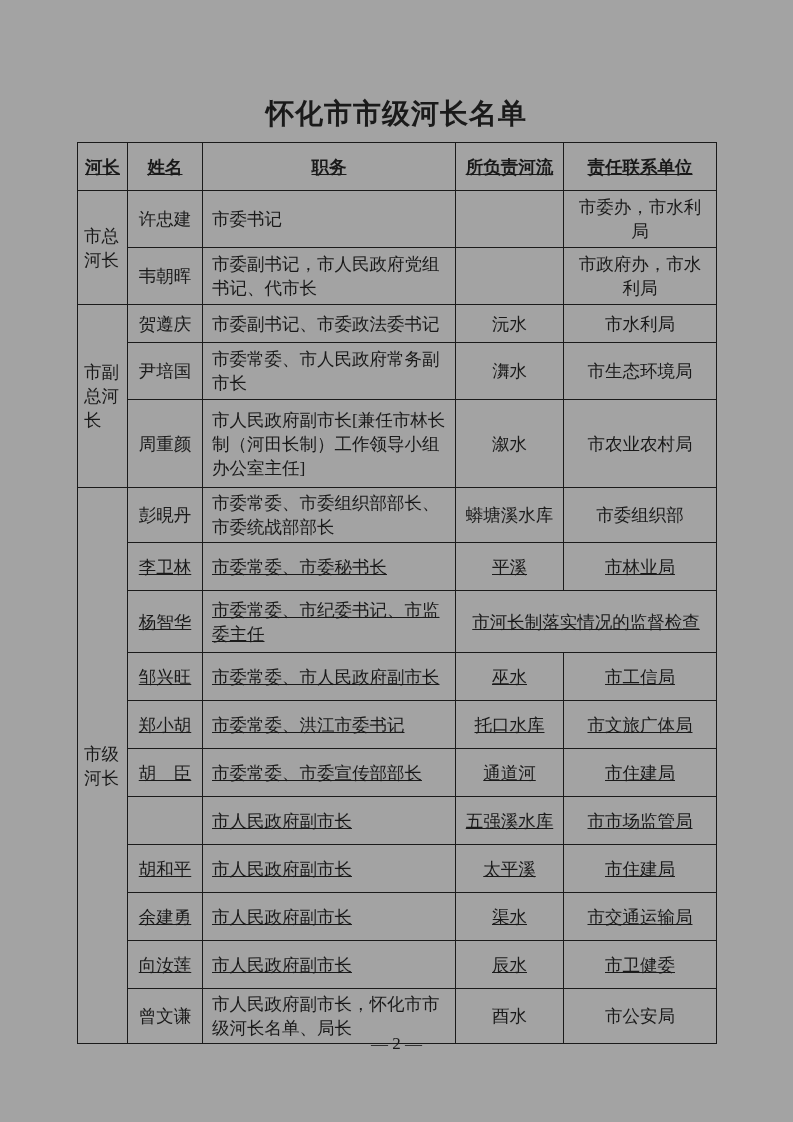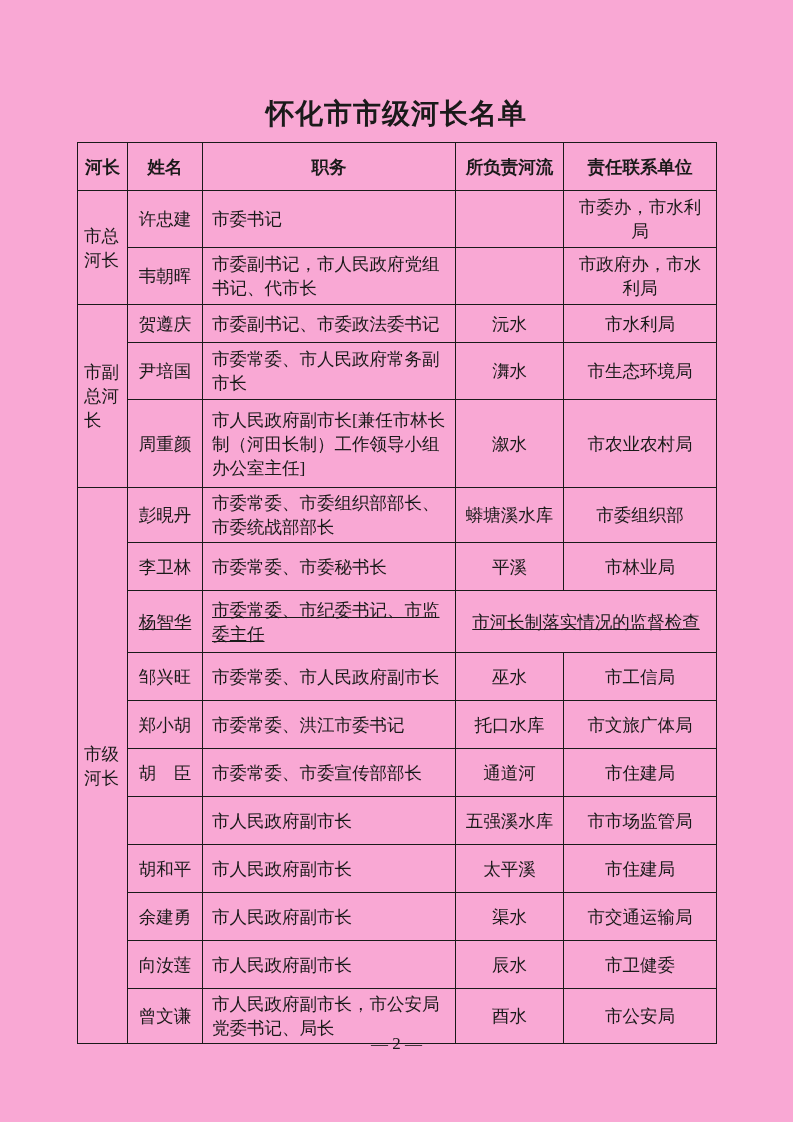--- a/index.html
+++ b/index.html
@@ -1,21 +1,21 @@
 <!DOCTYPE html>
 <html><head>
 <meta charset="utf-8">
 <style>
   html, body { margin: 0; padding: 0; }
   body { background: #ffffff; }
   .page {
     position: relative;
     width: 793px;
     height: 1122px;
-    background: #f9a8d4;
+    background: #a3a3a3;
     font-family: "Liberation Serif", "DejaVu Serif", serif;
     color: #1a1a1a;
     overflow: hidden;
   }
   .doc-title {
     position: absolute;
     top: 95px;
     left: 0;
     width: 100%;
     text-align: center;
@@ -52,21 +52,21 @@
     padding: 2px 2px;
   }
   td.pos-cell {
     text-align: left;
     padding: 3px 9px;
   }
   td.river-cell, td.unit-cell, td.merged-cell {
     text-align: center;
     padding: 3px 7px;
   }
-  tr.h41 { height: 48px; }
+  tr.h41 { height: 48px; text-decoration: underline; }
   tr.h38 { height: 38px; }
   tr.h52 { height: 52px; }
   tr.h54 { height: 54px; margin-top: 18px; }
   tr.h57 { height: 57px; }
   tr.h62 { height: 62px; text-decoration: underline; }
   tr.h88 { height: 88px; }
   .page-footer {
     position: absolute;
     top: 1034px;
     left: 0;
@@ -190,21 +190,21 @@
       <td class="unit-cell">市交通运输局</td>
     </tr>
     <tr class="h41">
       <td class="name-cell">向汝莲</td>
       <td class="pos-cell">市人民政府副市长</td>
       <td class="river-cell">辰水</td>
       <td class="unit-cell">市卫健委</td>
     </tr>
     <tr class="h54">
       <td class="name-cell">曾文谦</td>
-      <td class="pos-cell">市人民政府副市长，市公安局党委书记、局长</td>
+      <td class="pos-cell">市人民政府副市长，怀化市市级河长名单、局长</td>
       <td class="river-cell">酉水</td>
       <td class="unit-cell">市公安局</td>
     </tr>
   </tbody>
     </table>
 
   <div class="page-footer">— 2 —</div>
 
 </div>
 

